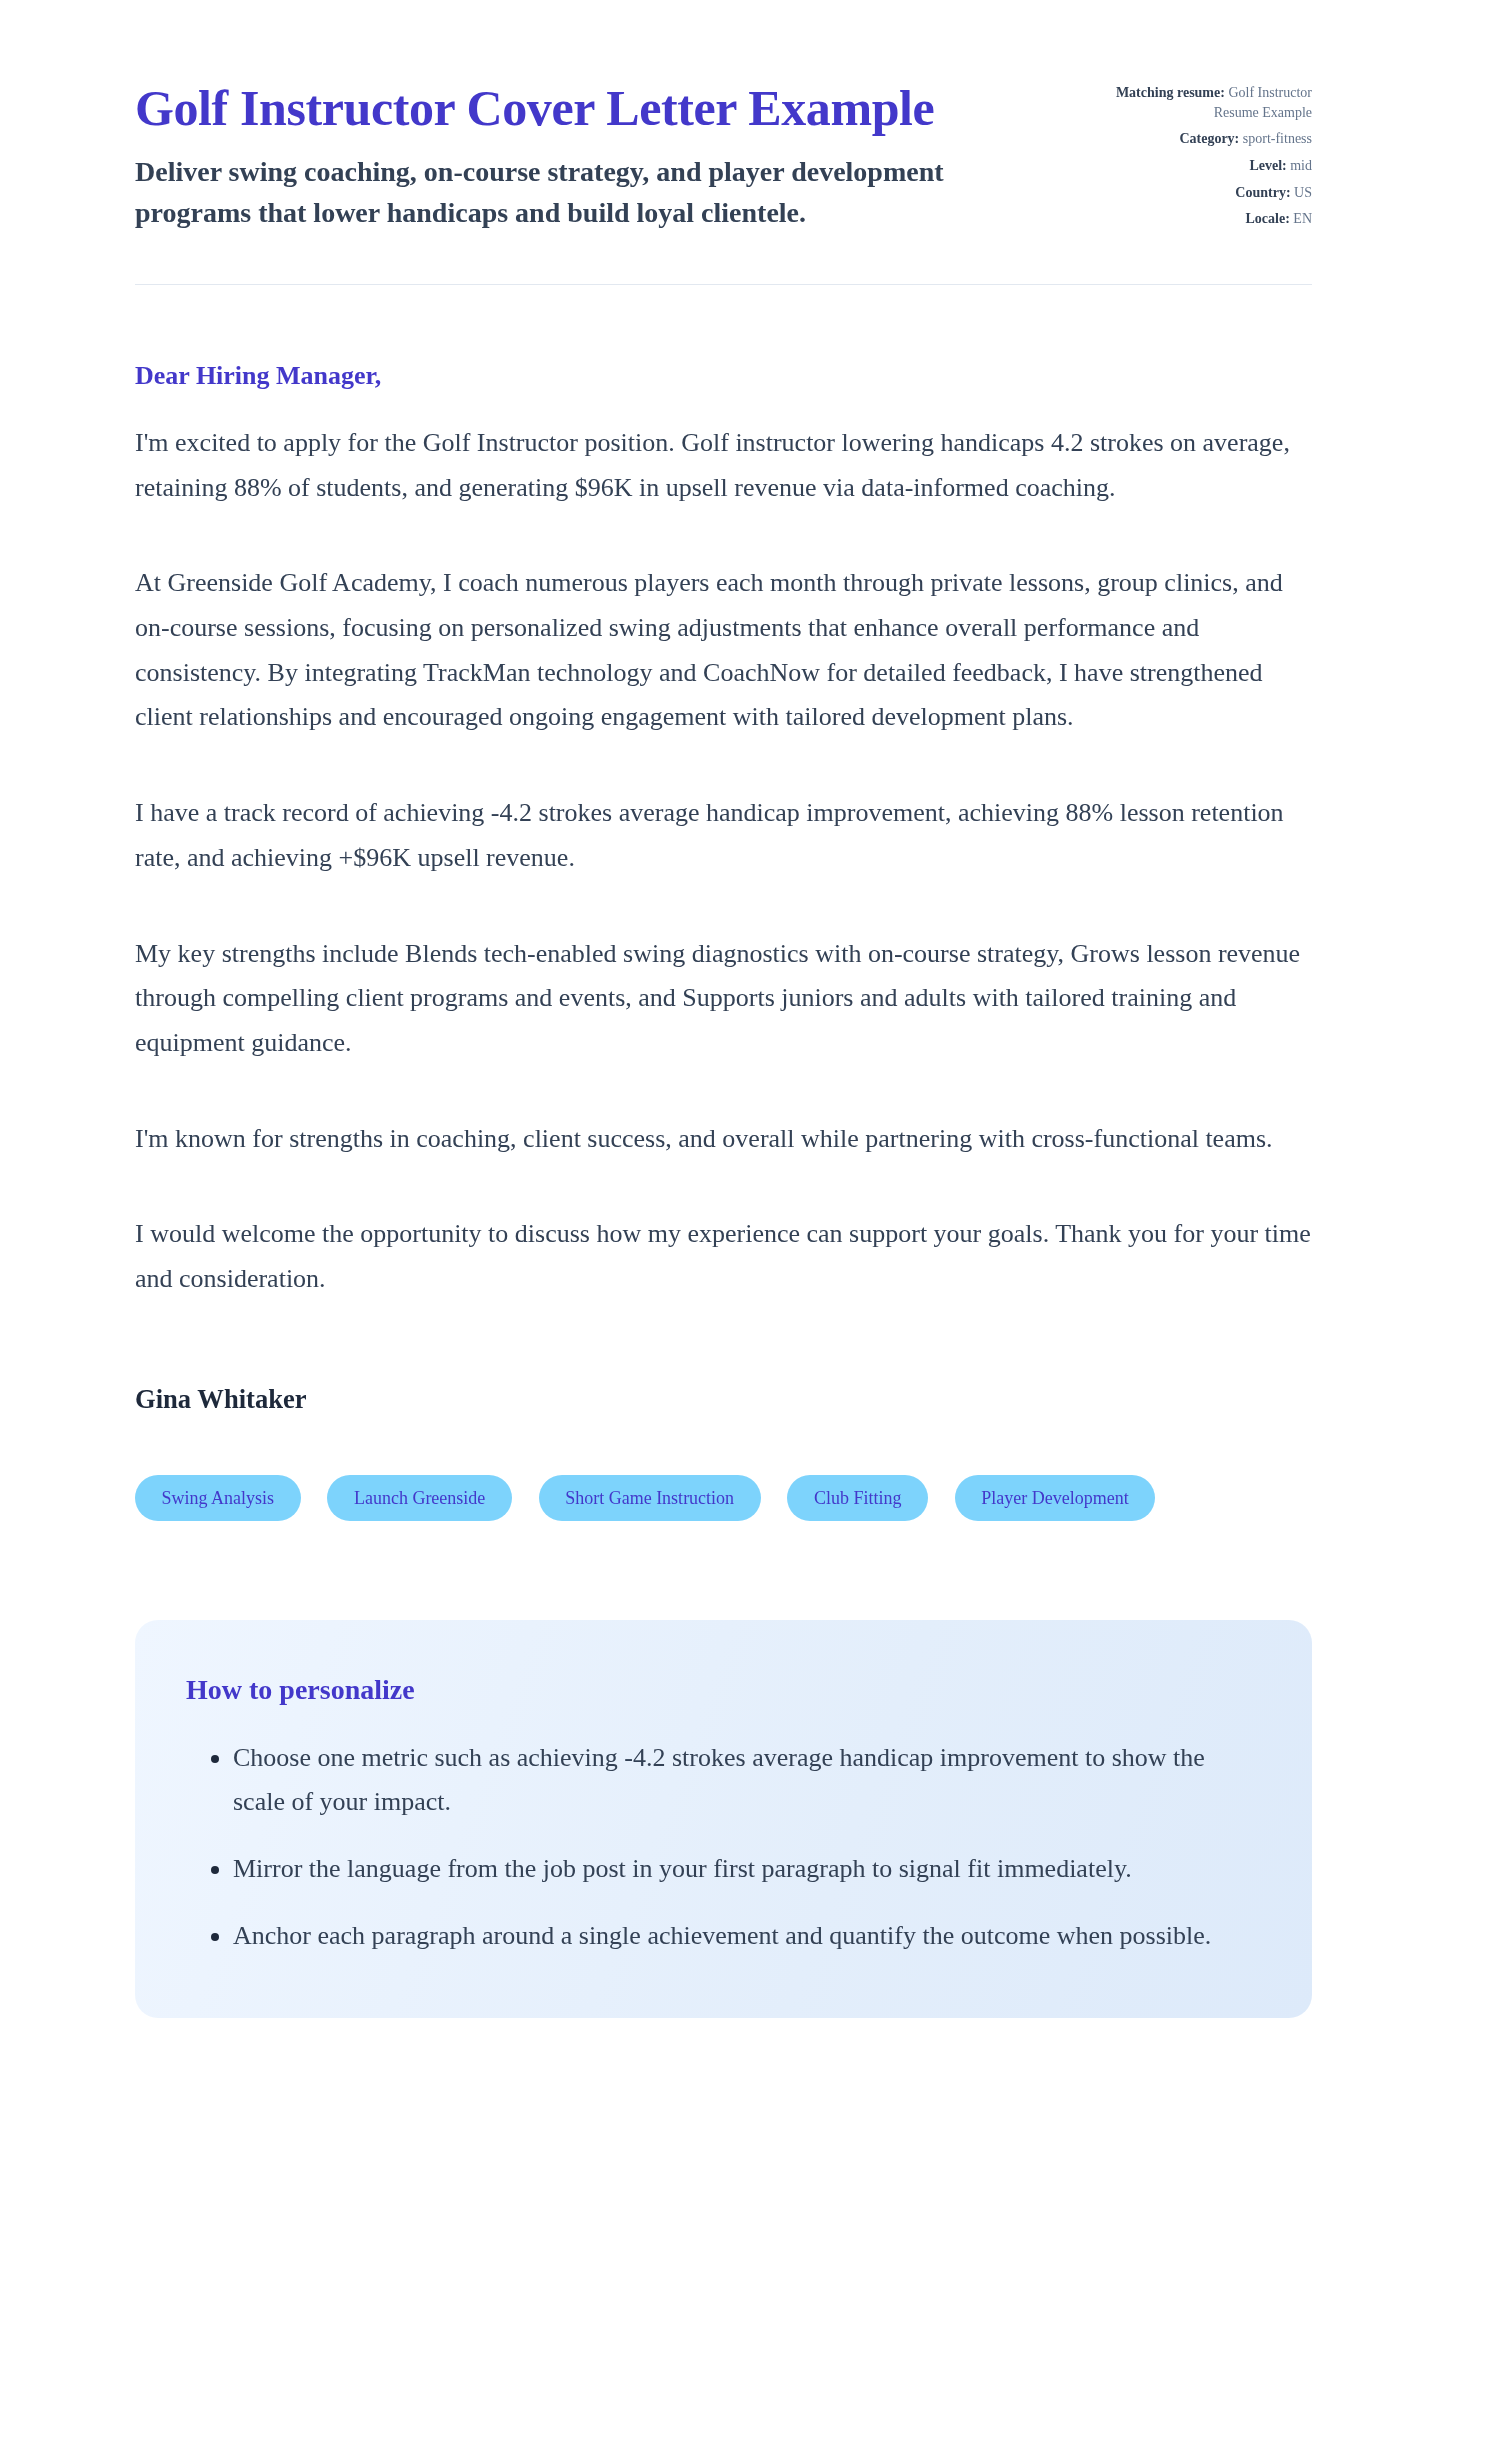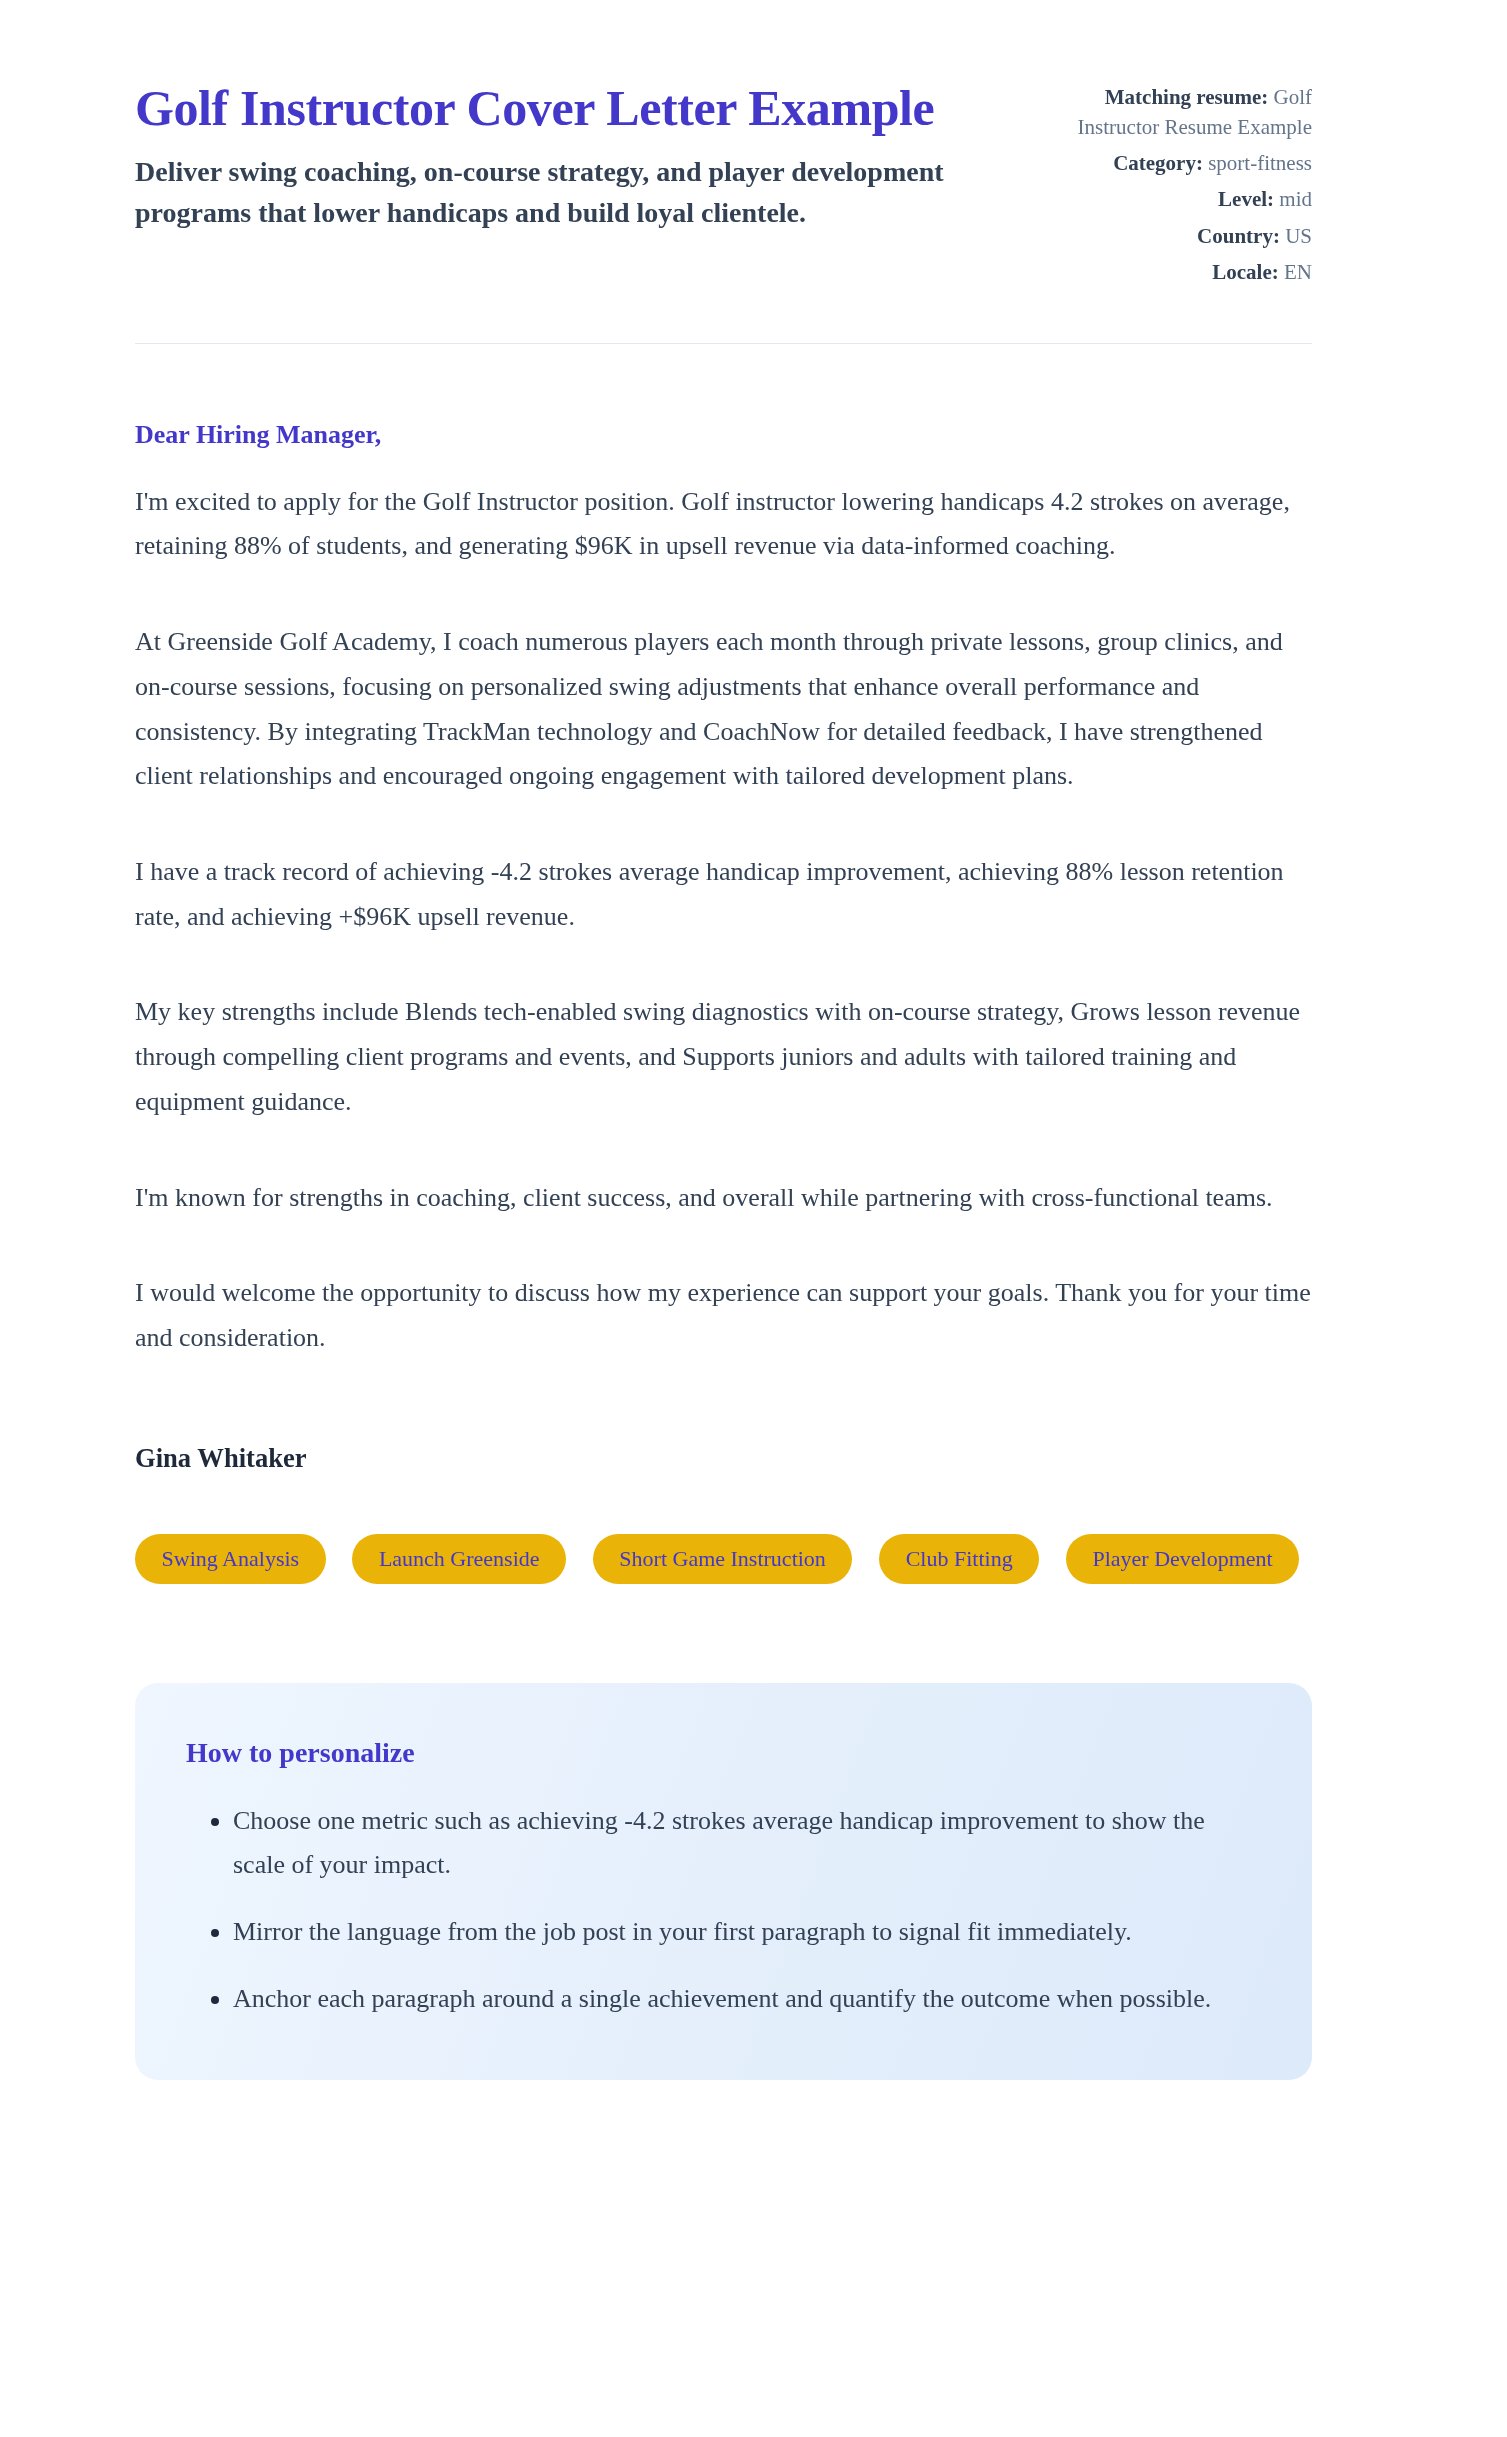--- a/index.html
+++ b/index.html
@@ -41,21 +41,21 @@
     margin: 0;
     font-size: 28px;
     line-height: 1.45;
     font-weight: 700;
     color: #334155;
   }
   .meta {
     width: 241px;
     flex-shrink: 0;
     text-align: right;
-    font-size: 21px;
+    font-size: 14px;
     line-height: 1.4;
     color: #64748b;
     padding-top: 5.3px;
   }
   .meta-row { margin-bottom: 7px; }
   .meta-label { font-weight: 700; color: #334155; }
 
   
   .divider {
     border: none;
@@ -90,23 +90,23 @@
 
   
   .tags {
     margin-top: 60px;
     display: flex;
     flex-wrap: wrap;
     gap: 26.6px;
   }
   .tag {
     display: inline-block;
-    background: #eab308;
-    color: #4338ca;
-    font-size: 22px;
+    background: #7dd3fc;
+    color: #4338ca;
+    font-size: 18px;
     line-height: 1;
     padding: 14px 26.6px;
     border-radius: 886px;
     white-space: nowrap;
     cursor: pointer;
   }
 
   
   .personalize-card {
     margin-top: 99px;

